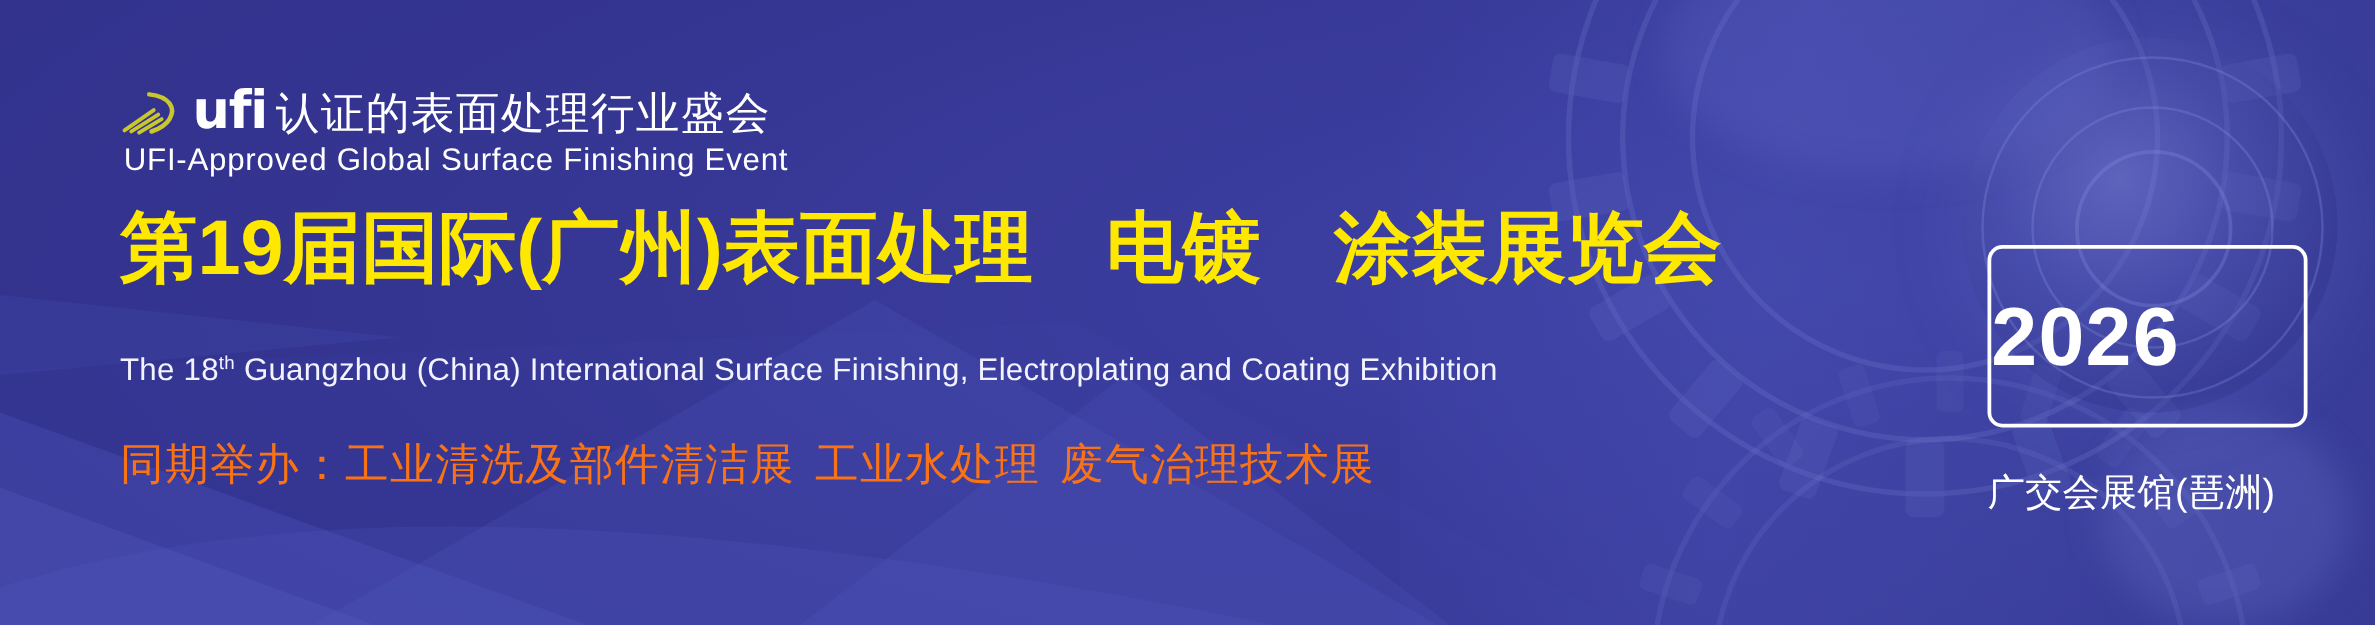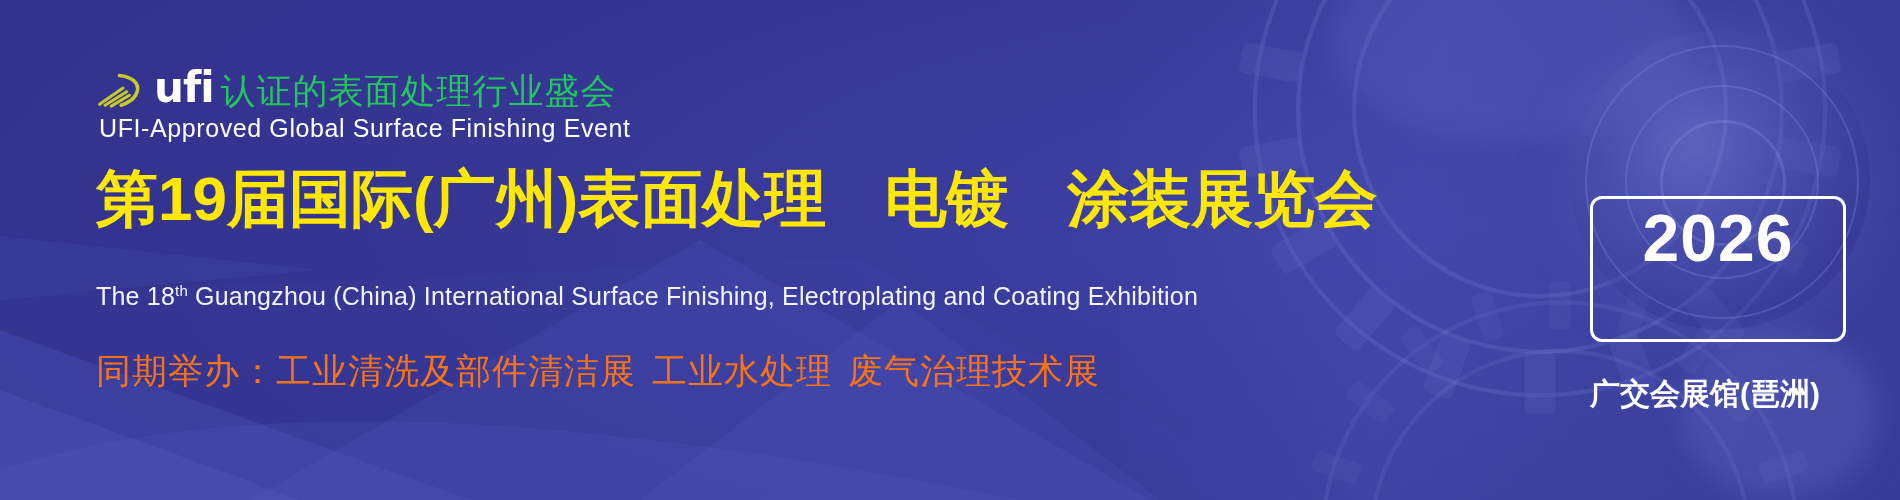--- a/index.html
+++ b/index.html
@@ -40,21 +40,21 @@
   .ufi-block{
     position:absolute;left:96px;top:36px;
   }
   .ufi-row{display:flex;align-items:flex-end;gap:4px;}
   .ufi-mark{width:54px;height:38px;display:block;}
   .ufi-word{
     font-size:42px;line-height:.92;font-weight:700;color:#ffffff;
     letter-spacing:-1px;font-family:"DejaVu Sans","Liberation Sans",sans-serif;
   }
   .ufi-cn{
-    font-size:35px;line-height:1;color:#22c55e;font-weight:400;
+    font-size:35px;line-height:1;color:#ffffff;font-weight:400;
     letter-spacing:1px;margin-left:3px;
     font-family:"Liberation Sans","DejaVu Sans",sans-serif;
     margin-top:37px;
   }
   .ufi-en{
     margin-top:6px;margin-left:3px;
     font-size:25px;color:#ffffff;font-weight:400;letter-spacing:.6px;
   }
   
   .headline{
@@ -74,35 +74,35 @@
   .concurrent{
     position:absolute;left:96px;top:348px;
     font-size:35px;color:#f97316;font-weight:400;letter-spacing:1px;white-space:nowrap;
     font-family:"Liberation Sans","DejaVu Sans",sans-serif;
   }
   .concurrent .gap{display:inline-block;width:16px;}
   
   .date-card{
     position:absolute;left:1590px;top:196px;width:250px;height:140px;
     border:3px solid #ffffff;border-radius:12px;overflow:hidden;
-    display:flex;flex-direction:column;
+    display:flex;
   }
   .date-year{
     flex:0 0 78px;display:flex;align-items:center;justify-content:center;
     color:#ffffff;font-size:66px;font-weight:700;letter-spacing:1px;line-height:1;
     font-family:"Liberation Sans","DejaVu Sans",sans-serif;
   }
   .date-range{
     flex:1;background:#ffffff;display:flex;align-items:center;justify-content:center;
     color:#3a3f9e;font-size:32px;font-weight:700;letter-spacing:0px;line-height:1;
     font-family:"Liberation Sans","DejaVu Sans",sans-serif;
   }
   .venue{
     position:absolute;left:1590px;top:374px;width:260px;
-    color:#ffffff;font-size:30px;font-weight:700;letter-spacing:0px;white-space:nowrap;
+    color:#ffffff;font-size:30px;font-weight:400;letter-spacing:0px;white-space:nowrap;
     font-family:"Liberation Sans","DejaVu Sans",sans-serif;
   }
 </style>
 </head>
 <body>
 
 <div id="banner">
 
   <div class="bg-base"></div>
   <div class="bg-rightwash"></div>

